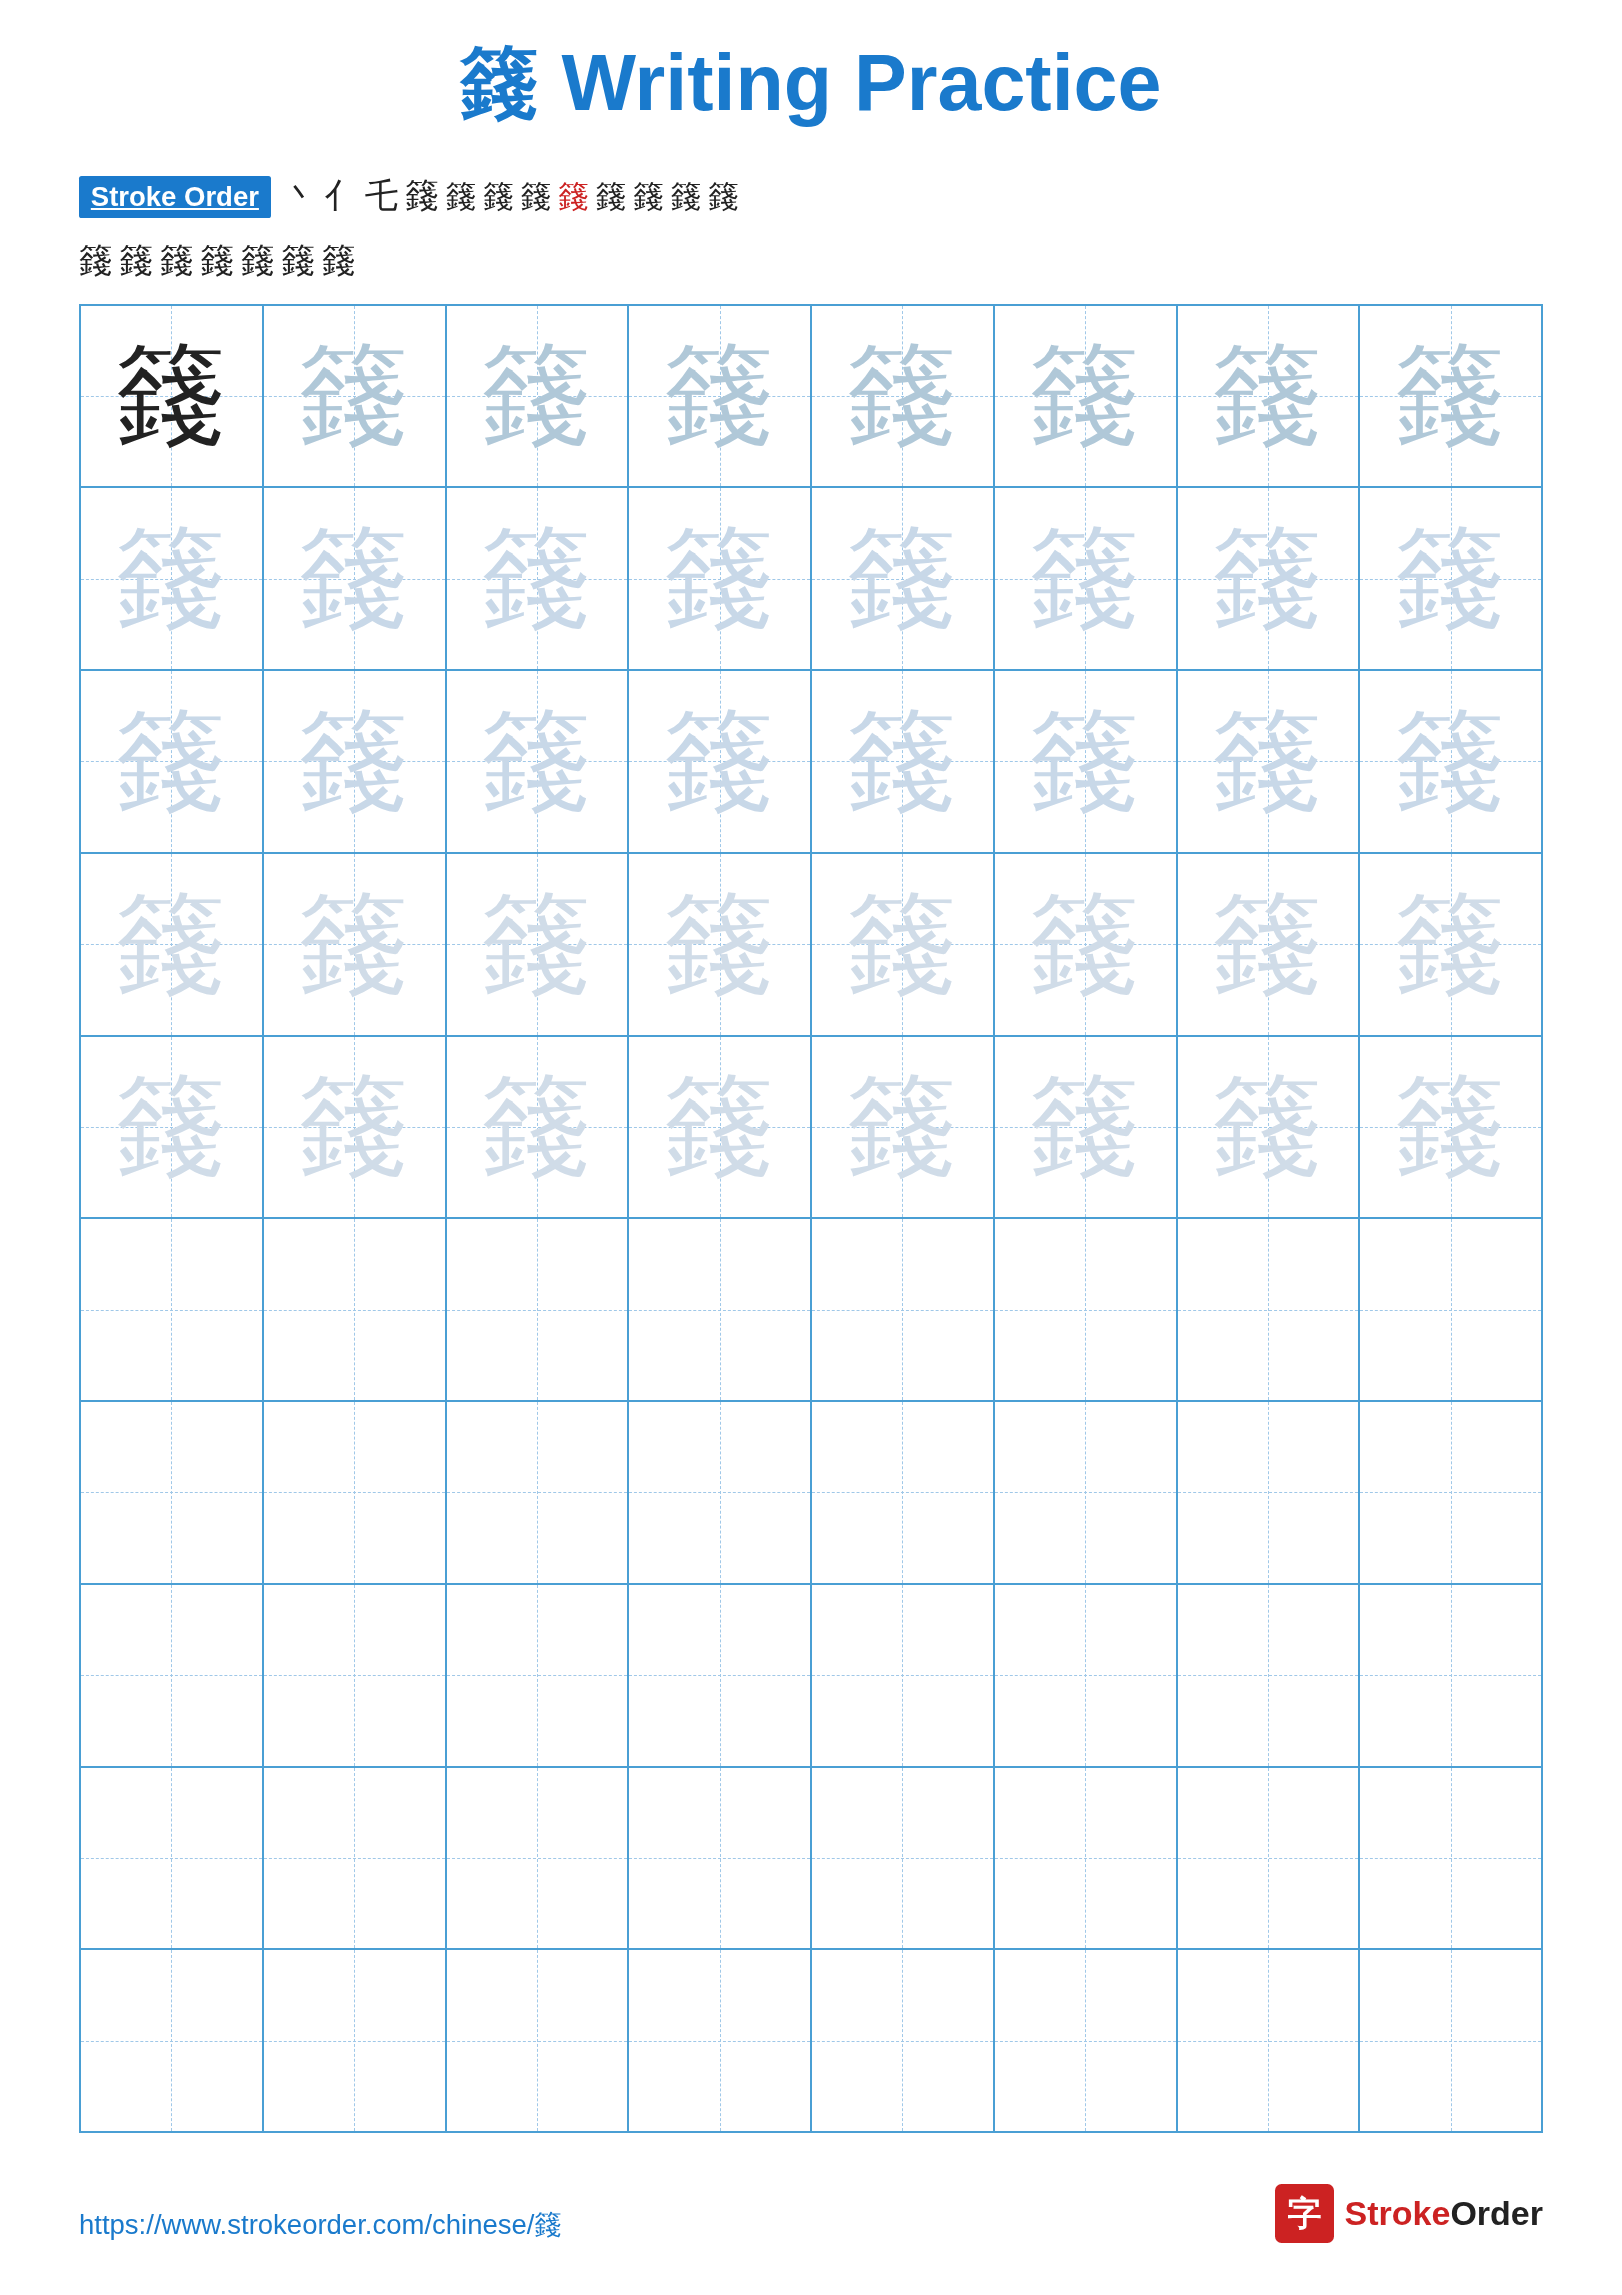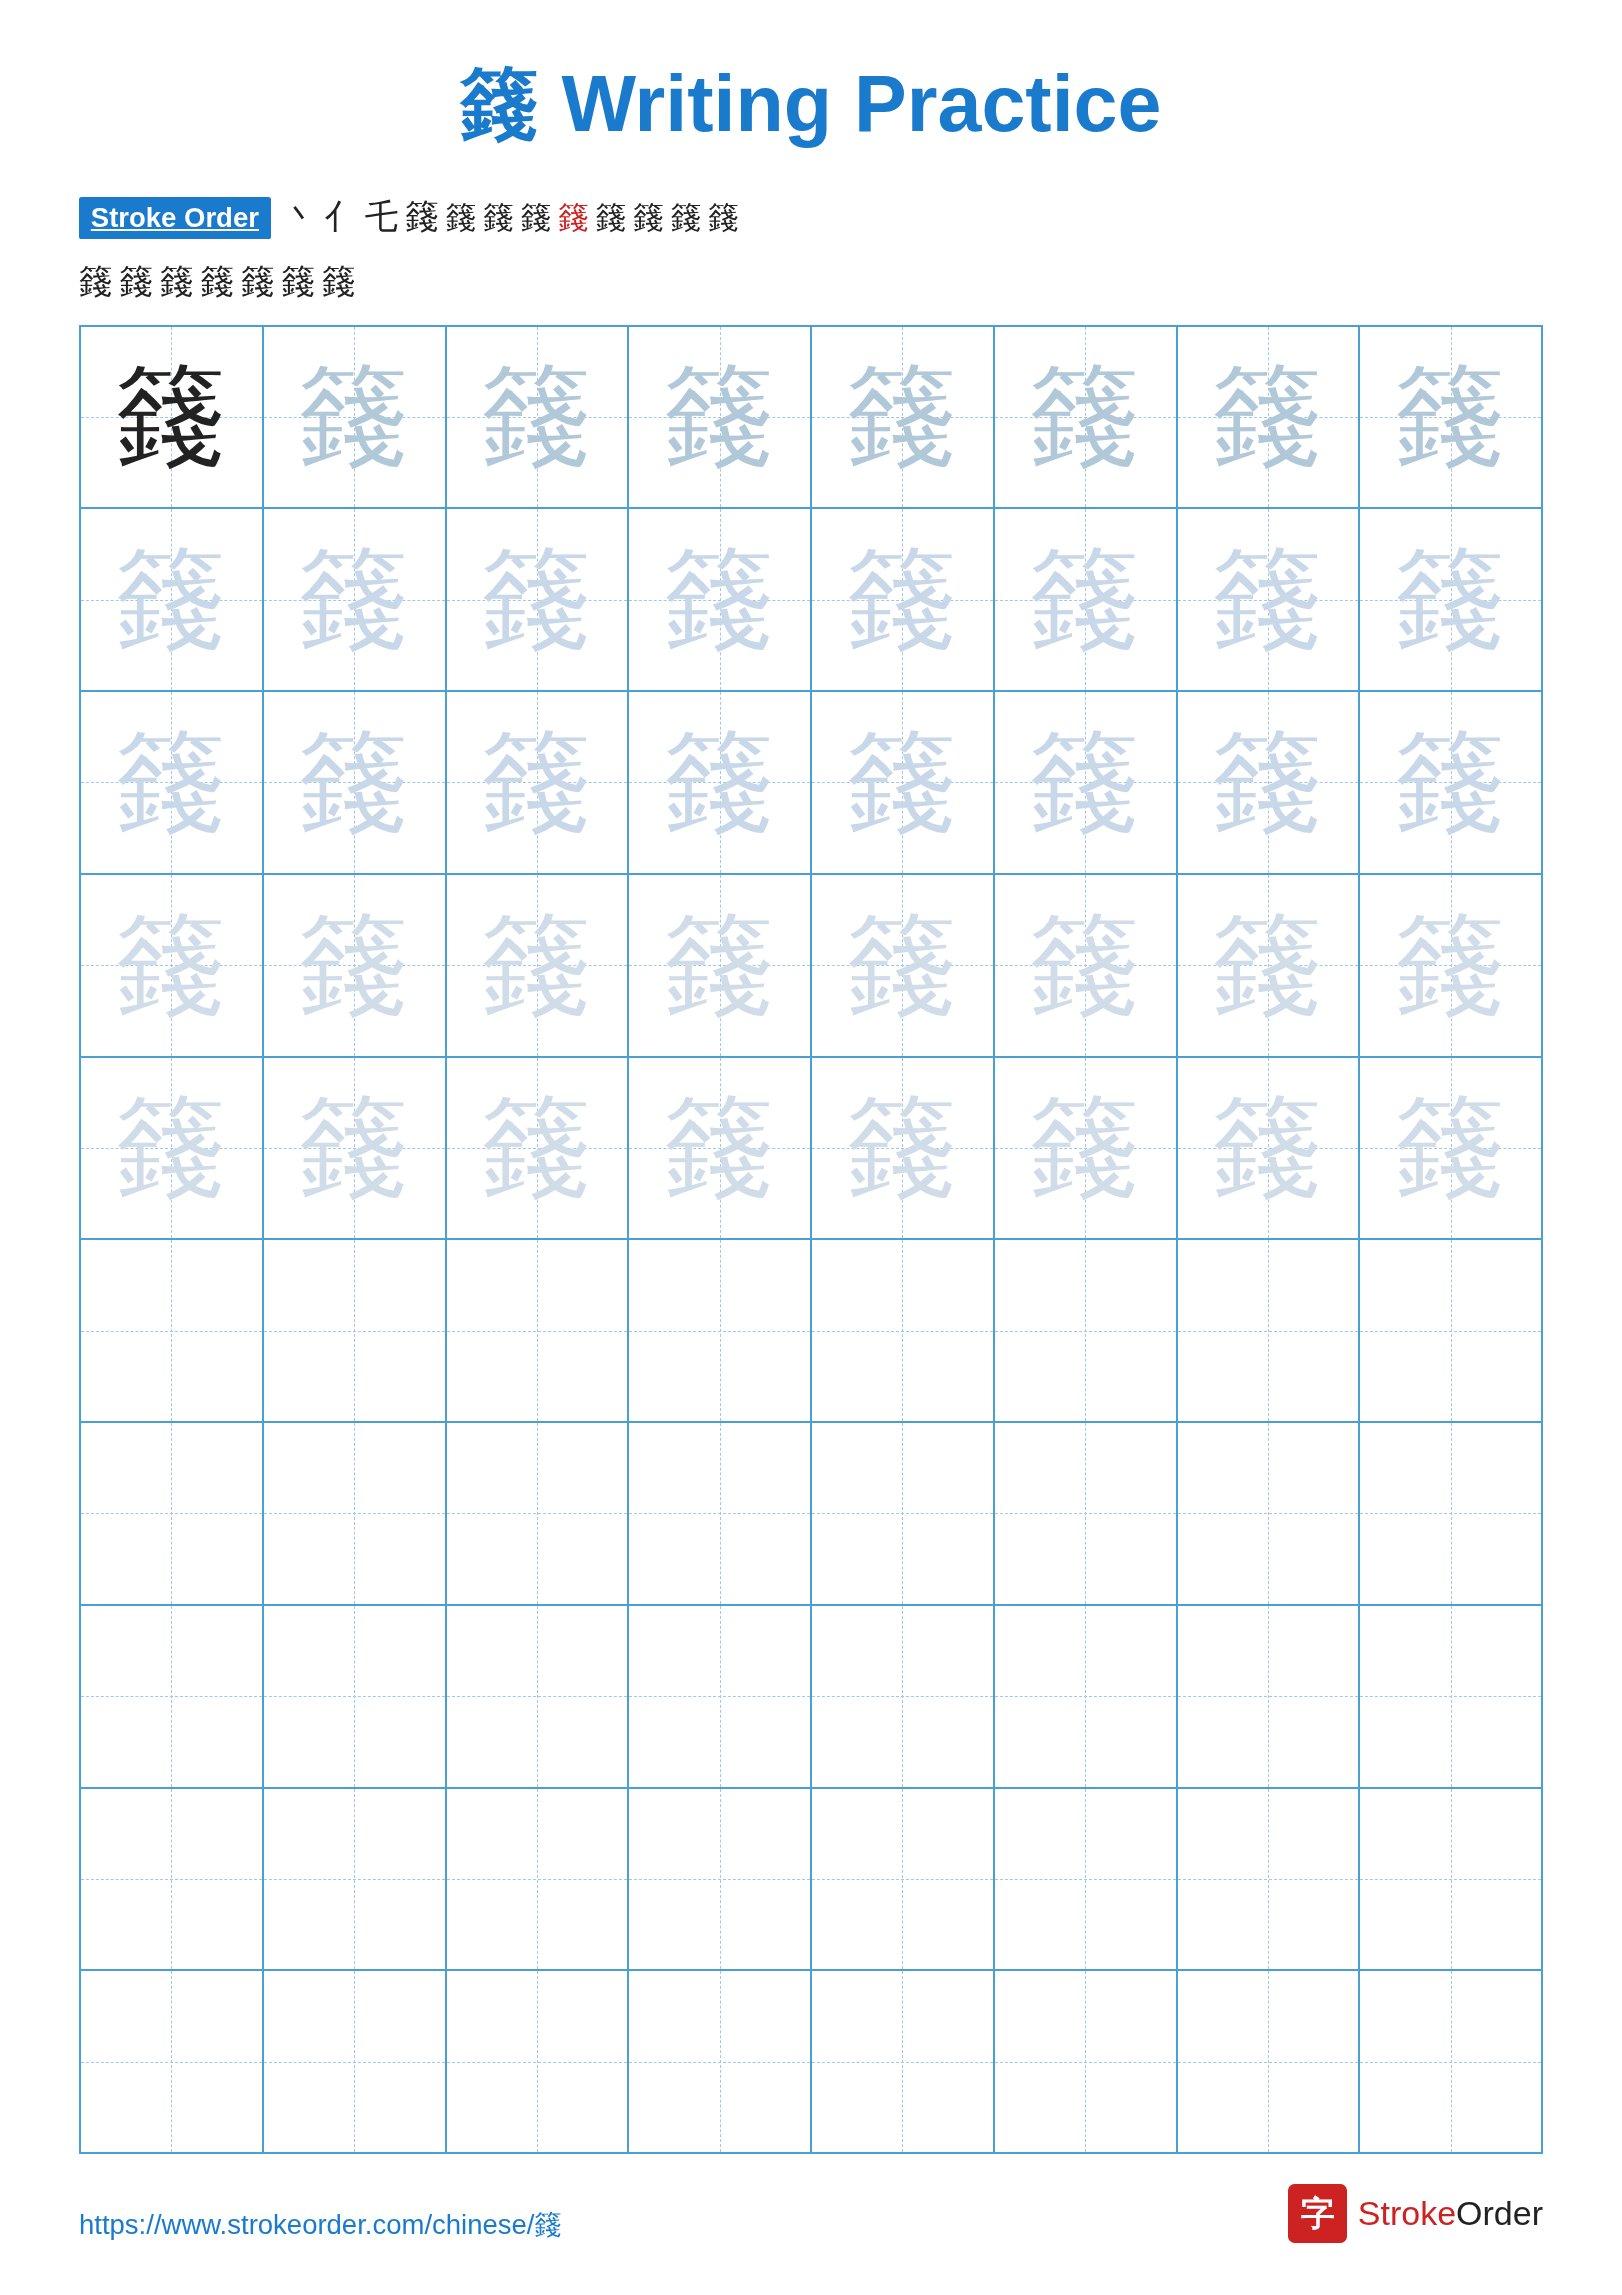--- a/index.html
+++ b/index.html
@@ -9,21 +9,21 @@
       font-family: serif;
       width: 1622px;
       min-height: 2295px;
       position: relative;
     }
 
     .page {
       width: 1622px;
       min-height: 2295px;
       background: #fff;
-      padding: 52px 79px;
+      padding: 31px 79px;
       position: relative;
     }
 
     .title {
       text-align: center;
       font-size: 79px;
       font-weight: bold;
       color: #1a7acc;
       margin-bottom: 39px;
       font-family: 'Arial', sans-serif;
@@ -177,21 +177,21 @@
       align-items: center;
       justify-content: center;
       color: #fff;
       font-size: 34px;
       font-weight: bold;
       font-family: serif;
     }
 
     .footer-brand-name {
       font-size: 34px;
-      font-weight: normal;
+      font-weight: bold;
       color: #222;
       font-family: Arial, sans-serif;
     }
 
     .footer-brand-name span {
       color: #cc2222;
     }
   </style>
 </head>
 <body>

